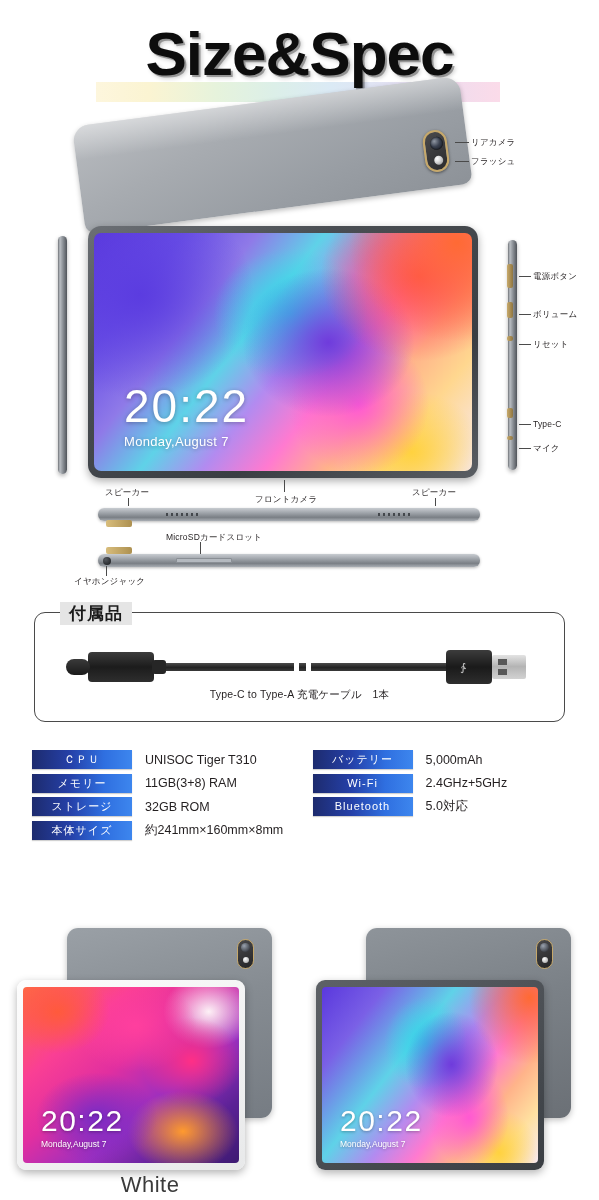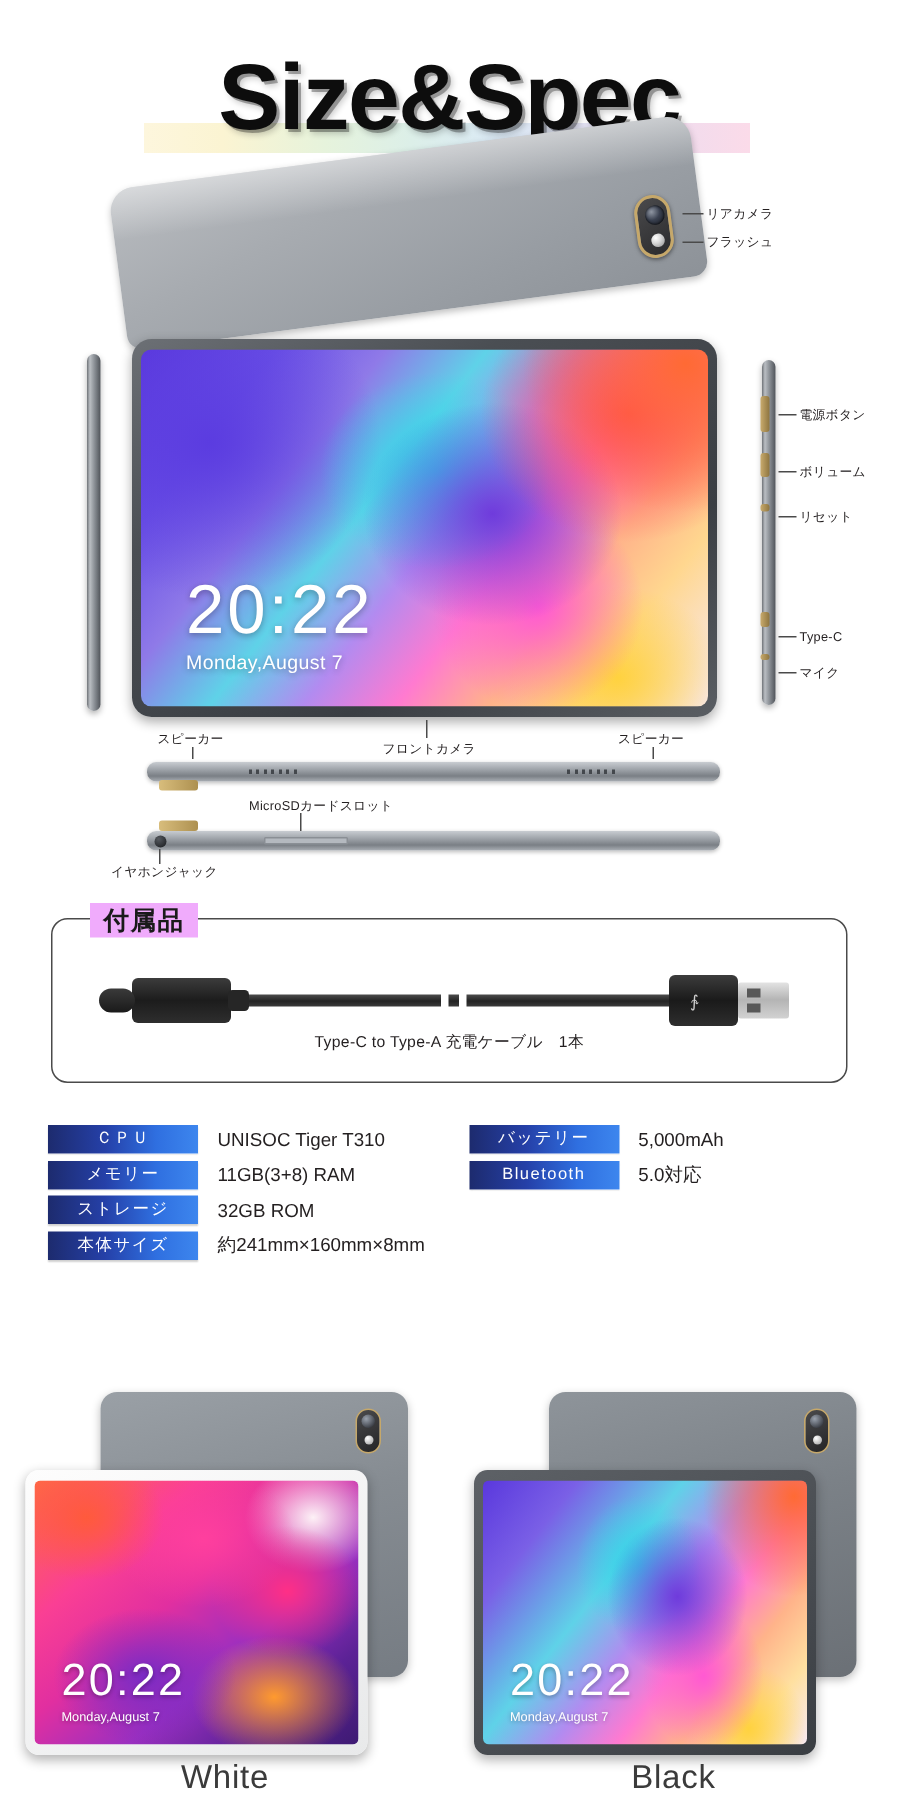--- a/index.html
+++ b/index.html
@@ -12,21 +12,21 @@
   .page { position:relative; width:599px; height:1200px; }
 
   
   .title-wrap { position:absolute; left:0; top:14px; width:599px; height:86px; }
   .title-band {
     position:absolute; left:96px; top:68px; width:404px; height:20px;
     background:linear-gradient(90deg,#fdf6dd 0%,#fbf4d2 13%,#e6f3dc 30%,#dcefe8 44%,
       #dbeaf5 58%,#e2e2f3 72%,#efdcee 86%,#fbdbe9 100%);
   }
   .title-text {
-    position:absolute; left:0; top:16px; width:599px; text-align:center;
+    position:absolute; left:0; top:4px; width:599px; text-align:center;
     font-size:62px; font-weight:bold; letter-spacing:-1px; color:#0d0d0d;
     text-shadow:2px 2px 0 rgba(0,0,0,.30), 3px 3px 4px rgba(0,0,0,.20);
   }
 
   
   .device-area { position:absolute; left:0; top:108px; width:489px; height:490px; }
 
   
   .rear-shell {
     position:absolute; left:86px; top:18px; width:390px; height:108px;
@@ -148,21 +148,21 @@
   .lead { position:absolute; background:#4a4a4a; }
   .lead-h { height:1px; }
   .lead-v { width:1px; }
 
   
   .acc-box {
     position:absolute; left:34px; top:612px; width:531px; height:110px;
     border:1.4px solid #4a4a4a; border-radius:11px;
   }
   .acc-title {
-    position:absolute; left:60px; top:602px; background:#f0abfc; padding:0 9px;
+    position:absolute; left:60px; top:602px; background:#e5e5e5; padding:0 9px;
     font-size:17px; font-weight:bold; letter-spacing:1px; color:#1a1a1a;
   }
   .cable-body {
     position:absolute; left:150px; top:663px; width:300px; height:8px;
     background:linear-gradient(180deg,#4c4c4c,#232323 55%,#3a3a3a);
     border-radius:4px;
   }
   .nick-l, .nick-r { position:absolute; top:655px; width:5px; height:24px; background:#fff; }
   .plug-c {
     position:absolute; left:88px; top:652px; width:66px; height:30px;
@@ -384,20 +384,24 @@
           <div class="spec-key">本体サイズ</div>
           <div class="spec-val">約241mm×160mm×8mm</div>
         </div>
       </div>
       <div class="spec-col">
         <div class="spec-row">
           <div class="spec-key">バッテリー</div>
           <div class="spec-val">5,000mAh</div>
         </div>
         <div class="spec-row">
+          <div class="spec-key">Wi-Fi</div>
+          <div class="spec-val">2.4GHz+5GHz</div>
+        </div>
+        <div class="spec-row">
           <div class="spec-key">Bluetooth</div>
           <div class="spec-val">5.0対応</div>
         </div>
       </div>
     </div>
   </div>
 
   <div class="variants">
 
     <div class="variant v-white">
@@ -426,18 +430,17 @@
         </div>
       </div>
       <div class="v-front black">
         <div class="v-screen wp-black">
           <div class="v-clock">
             <div class="t">20:22</div>
             <div class="d">Monday,August 7</div>
           </div>
         </div>
       </div>
-      <div class="v-label">Black</div>
     </div>
 
   </div>
 
 </div>
 
 </body></html>

